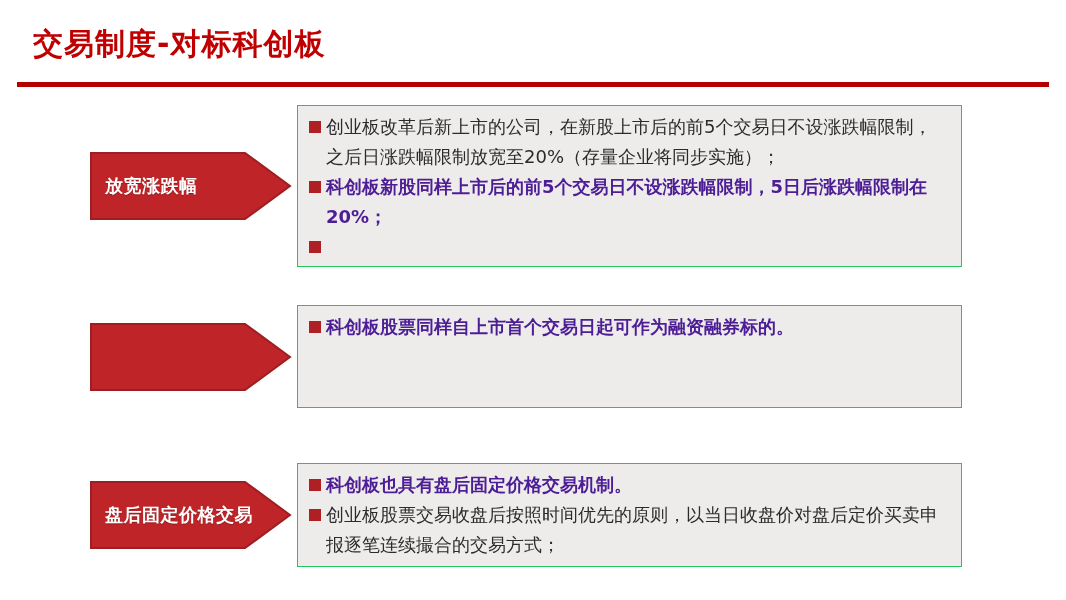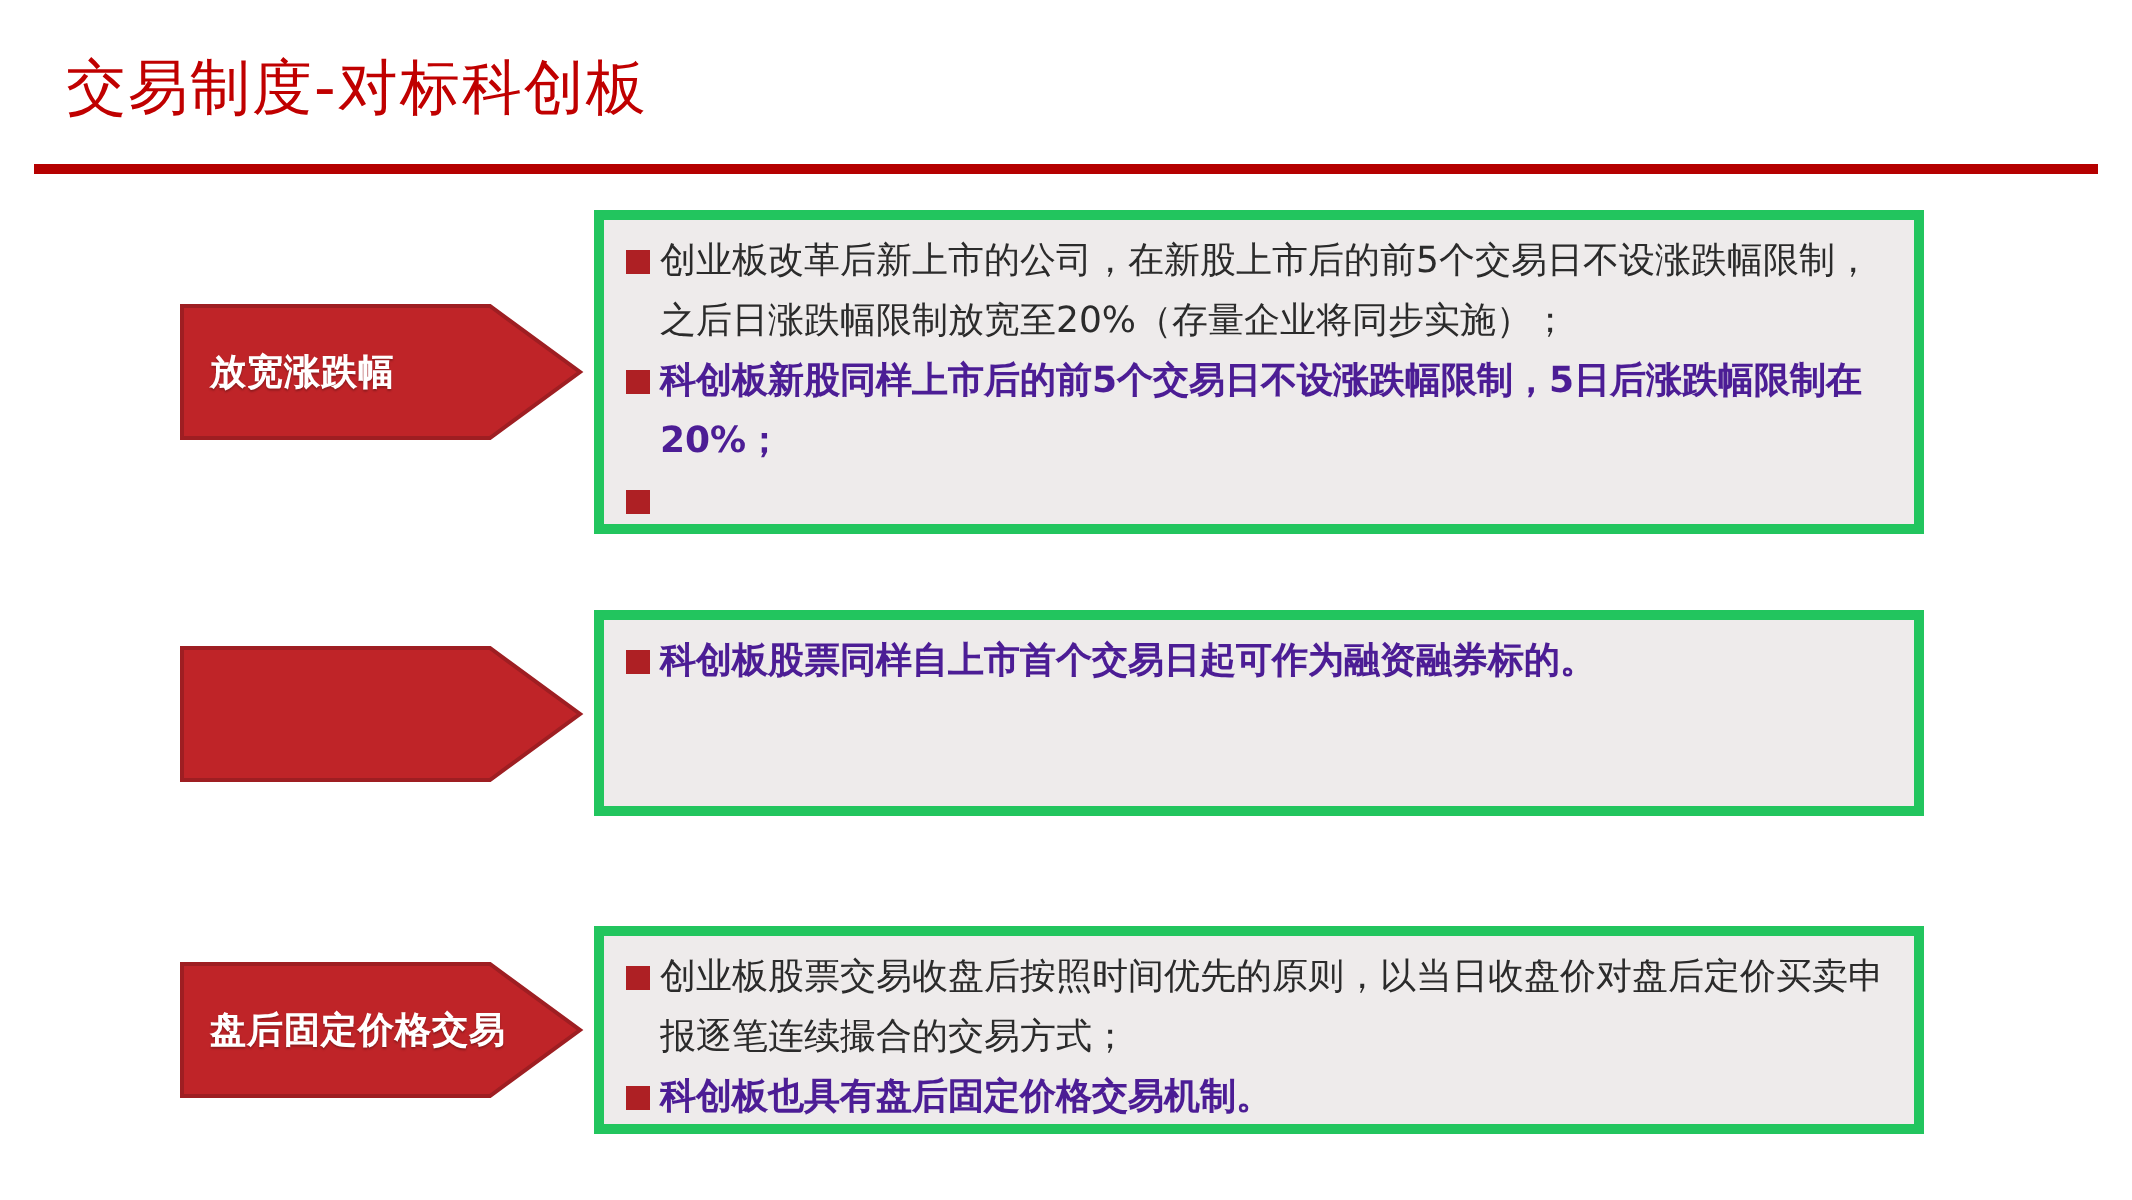--- a/index.html
+++ b/index.html
@@ -8,21 +8,21 @@
     position: relative;
     background: #ffffff;
     font-family: "DejaVu Sans", sans-serif;
     overflow: hidden;
   }
   .page-title {
     position: absolute;
     left: 33px;
     top: 24px;
     font-size: 30px;
-    font-weight: normal;
+    font-weight: bold;
     color: #C00000;
     letter-spacing: 1px;
     white-space: nowrap;
   }
   .title-divider {
     position: absolute;
     left: 17px;
     top: 82px;
     width: 1032px;
     height: 5px;
@@ -55,21 +55,21 @@
     text-shadow: 0 1px 1px rgba(0,0,0,0.25);
   }
 
   .content-box {
     position: absolute;
     left: 297px;
     width: 665px;
     top: 0;
     height: 100%;
     background: #EEEBEB;
-    border: 5px solid #22c55e;
+    border: 1px solid #22c55e;
     padding: 6px 12px 6px 11px;
   }
   .bullet-list { list-style: none; }
   .bullet-item {
     position: relative;
     padding-left: 17px;
     font-size: 18px;
     line-height: 30px;
     color: #2b2b2b;
   }
@@ -134,23 +134,23 @@
 
 <section class="feature-row row-3">
   <div class="arrow-label">
     <svg width="202" height="68" viewBox="0 0 202 68">
       <polygon points="1,1 155,1 200,34 155,67 1,67" fill="#BF2428" stroke="#9E1E22" stroke-width="2"></polygon>
     </svg>
     <span class="arrow-text">盘后固定价格交易</span>
   </div>
   <div class="content-box">
     <ul class="bullet-list">
+      <li class="bullet-item bold">
+        <span class="bullet-square"></span>
+        <span>科创板也具有盘后固定价格交易机制。</span>
+      </li>
       <li class="bullet-item">
         <span class="bullet-square"></span>
         <span>创业板股票交易收盘后按照时间优先的原则，以当日收盘价对盘后定价买卖申报逐笔连续撮合的交易方式；</span>
-      </li>
-      <li class="bullet-item bold">
-        <span class="bullet-square"></span>
-        <span>科创板也具有盘后固定价格交易机制。</span>
       </li>
     </ul>
   </div>
 </section>
 
 </body></html>

